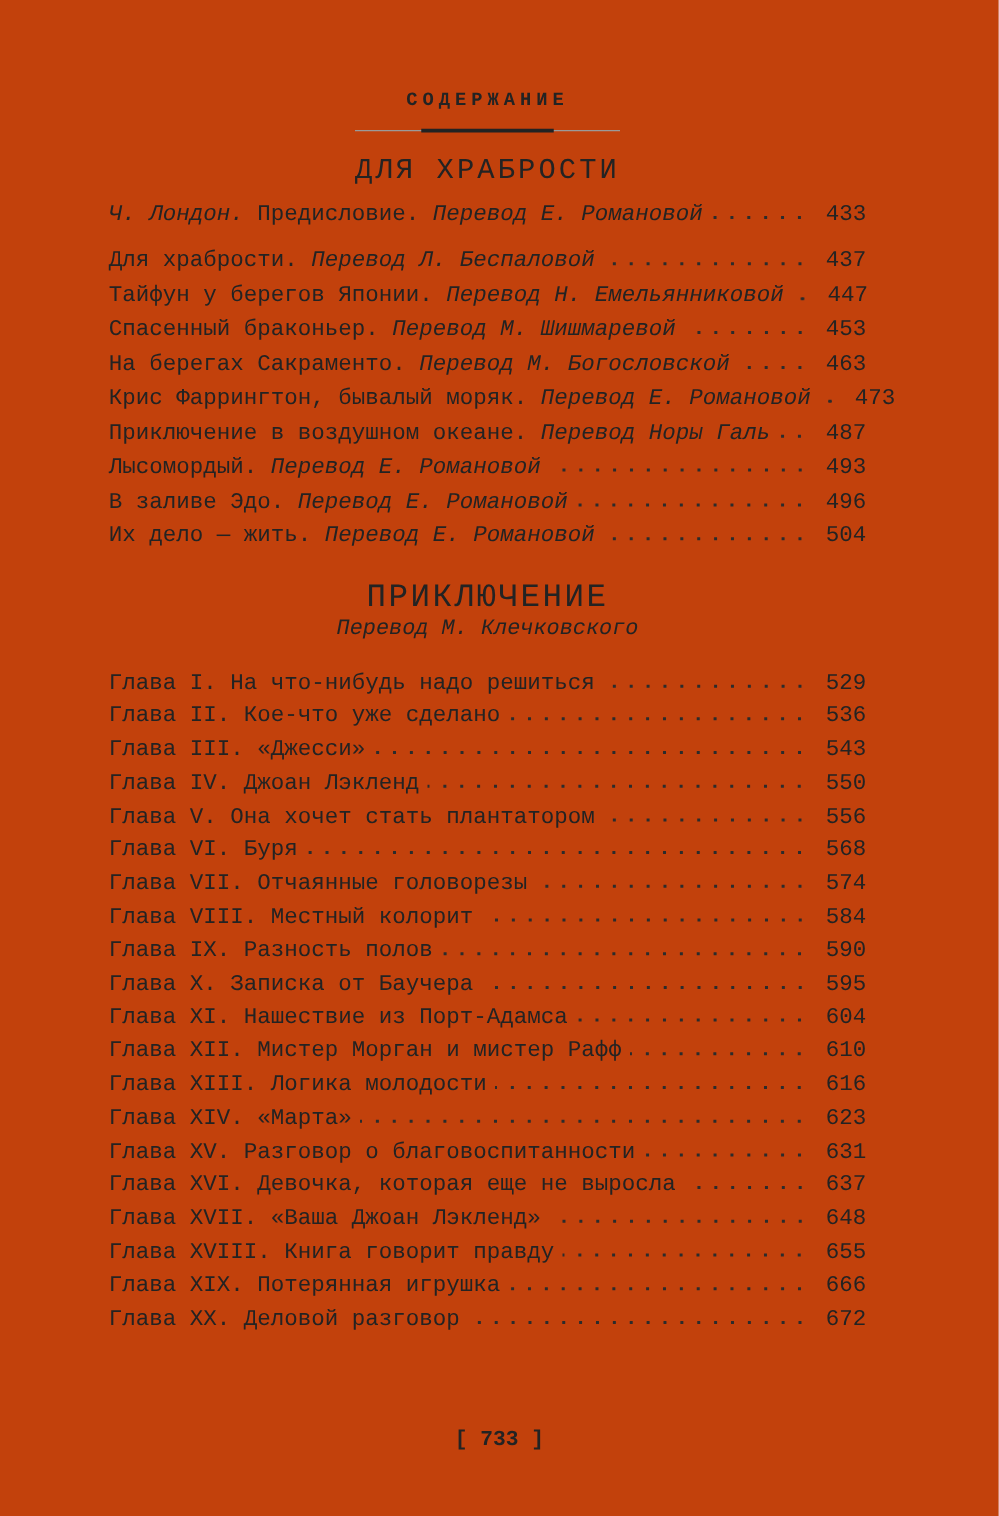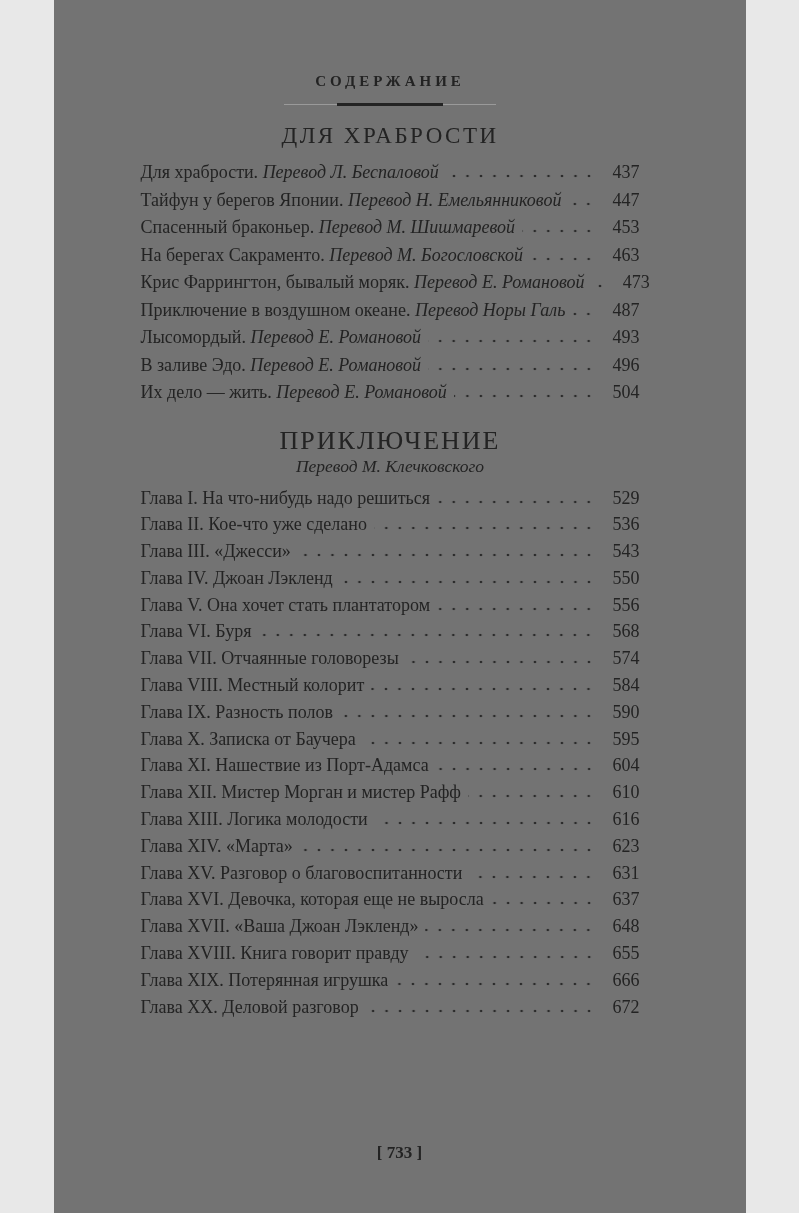--- a/index.html
+++ b/index.html
@@ -1,19 +1,19 @@
 <!DOCTYPE html>
 <html><head>
 <meta charset="utf-8">
 <style>
   html,body{margin:0;padding:0;background:#e8e8e8;}
   .page{
-    position:relative;width:692px;height:1213px;margin:0 auto;
-    background:#737373;color:#232323;
-    font-family:Liberation Serif, serif;
+    position:relative;width:799px;height:1213px;margin:0 auto;
+    background:#c2410c;color:#232323;
+    font-family:Liberation Mono, monospace;
     overflow:hidden;box-sizing:border-box;
   }
   .content{padding:72px 106px 0 87px;}
   .running-head{
     text-align:center;font-size:15px;font-weight:bold;
     letter-spacing:4px;line-height:18px;
   }
   .ornament-rule{
     position:relative;width:212px;height:1px;background:#9a9a9a;
     margin:14px auto 0;
@@ -28,21 +28,21 @@
   }
   .section-title-2{
     margin:21px 0 0;text-align:center;font-weight:normal;
     font-size:26px;letter-spacing:2px;line-height:26px;
   }
   .section-subtitle{
     margin:1px 0 0;text-align:center;font-size:17.5px;line-height:22px;
     font-style:italic;
   }
   .toc-list-1{margin-top:10px;}
-  .toc-list-2{margin-top:8px;}
+  .toc-list-2{margin-top:20px;}
   .toc-row{display:flex;align-items:baseline;font-size:18px;}
   .toc-list-1 .toc-row{line-height:27.5px;}
   .toc-list-2 .toc-row{line-height:26.8px;}
   .toc-row.gap-after{margin-bottom:9.5px;}
   .entry-title{white-space:nowrap;}
   .entry-title i{font-style:italic;}
   .leader{
     flex:1 1 auto;min-width:14px;height:4px;margin:0 14px 0 7px;
     background-image:radial-gradient(circle,#2b2b2b 1.25px,rgba(0,0,0,0) 1.6px);
     background-size:13.5px 4px;background-repeat:repeat-x;
@@ -60,20 +60,25 @@
 <div class="page">
   <div class="content">
 
     <div class="running-head">СОДЕРЖАНИЕ</div>
 
     <div class="ornament-rule"></div>
 
     <h2 class="section-title-1">ДЛЯ ХРАБРОСТИ</h2>
 
     <div class="toc-list toc-list-1">
+        <div class="toc-row gap-after">
+          <span class="entry-title"><i>Ч. Лондон. </i><span>Предисловие. </span><i>Перевод Е. Романовой</i></span>
+          <span class="leader"></span>
+          <span class="page-num">433</span>
+        </div>
         <div class="toc-row">
           <span class="entry-title"><span>Для храбрости. </span><i>Перевод Л. Беспаловой</i></span>
           <span class="leader"></span>
           <span class="page-num">437</span>
         </div>
         <div class="toc-row">
           <span class="entry-title"><span>Тайфун у берегов Японии. </span><i>Перевод Н. Емельянниковой</i></span>
           <span class="leader"></span>
           <span class="page-num">447</span>
         </div>

